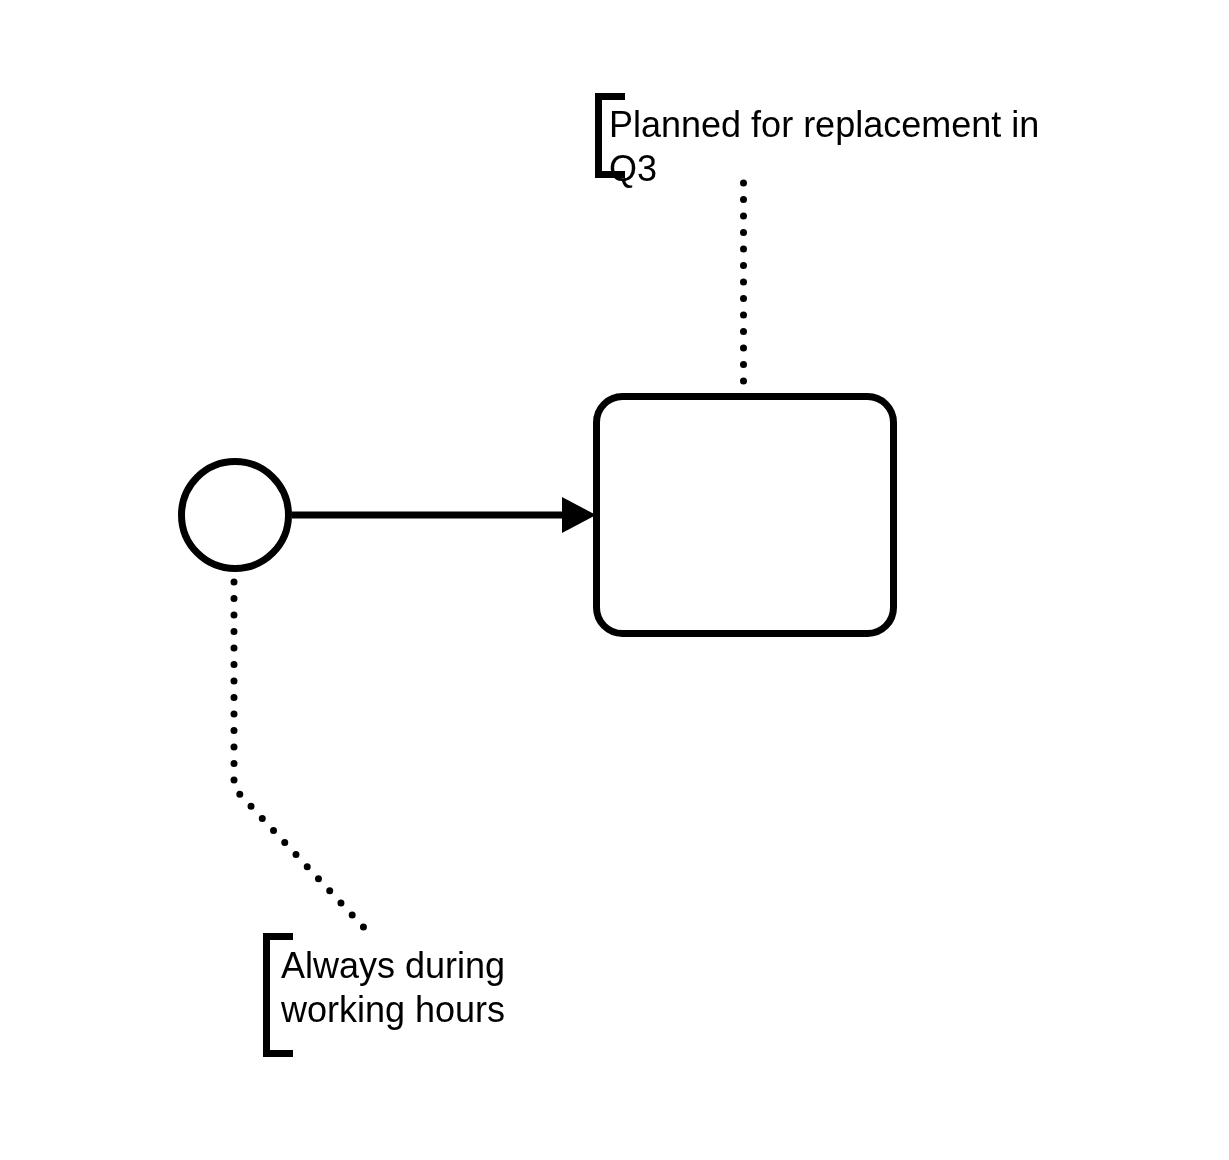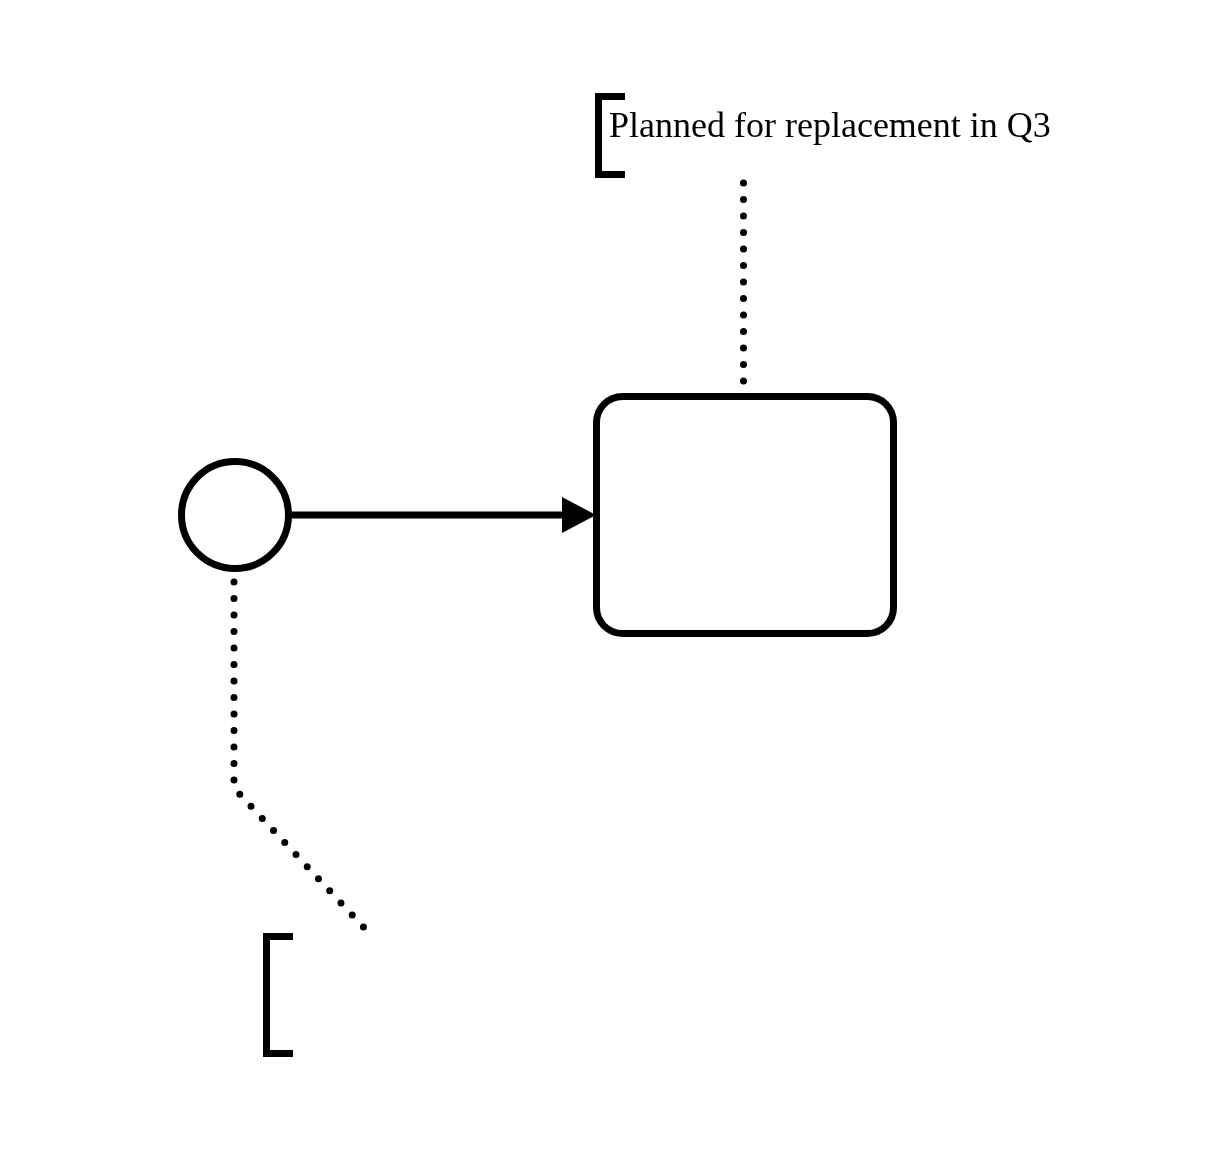--- a/index.html
+++ b/index.html
@@ -6,21 +6,21 @@
     margin: 0;
     padding: 0;
     background: #ffffff;
   }
   .canvas {
     position: relative;
     width: 1073px;
     height: 1160px;
     background: #ffffff;
     overflow: hidden;
-    font-family: Liberation Serif, serif;
+    font-family: Liberation Sans, sans-serif;
   }
   .canvas svg {
     position: absolute;
     left: 0;
     top: 0;
   }
   .note {
     position: absolute;
     color: #000000;
     font-size: 36px;
@@ -50,14 +50,16 @@
 
     <path d="M234,582 L234,788 L368,932" fill="none" stroke="#000000" stroke-width="7" stroke-linecap="round" stroke-dasharray="0,16.5"></path>
 
     <path d="M625,96.5 L598.5,96.5 L598.5,174.5 L625,174.5" fill="none" stroke="#000000" stroke-width="7"></path>
 
     <path d="M293,936.5 L266.5,936.5 L266.5,1053.5 L293,1053.5" fill="none" stroke="#000000" stroke-width="7"></path>
   </svg>
 
   <div class="note note-top">Planned for replacement in Q3</div>
 
+  <div class="note note-bottom">Always during
+working hours</div>
 
 </div>
 
 </body></html>

